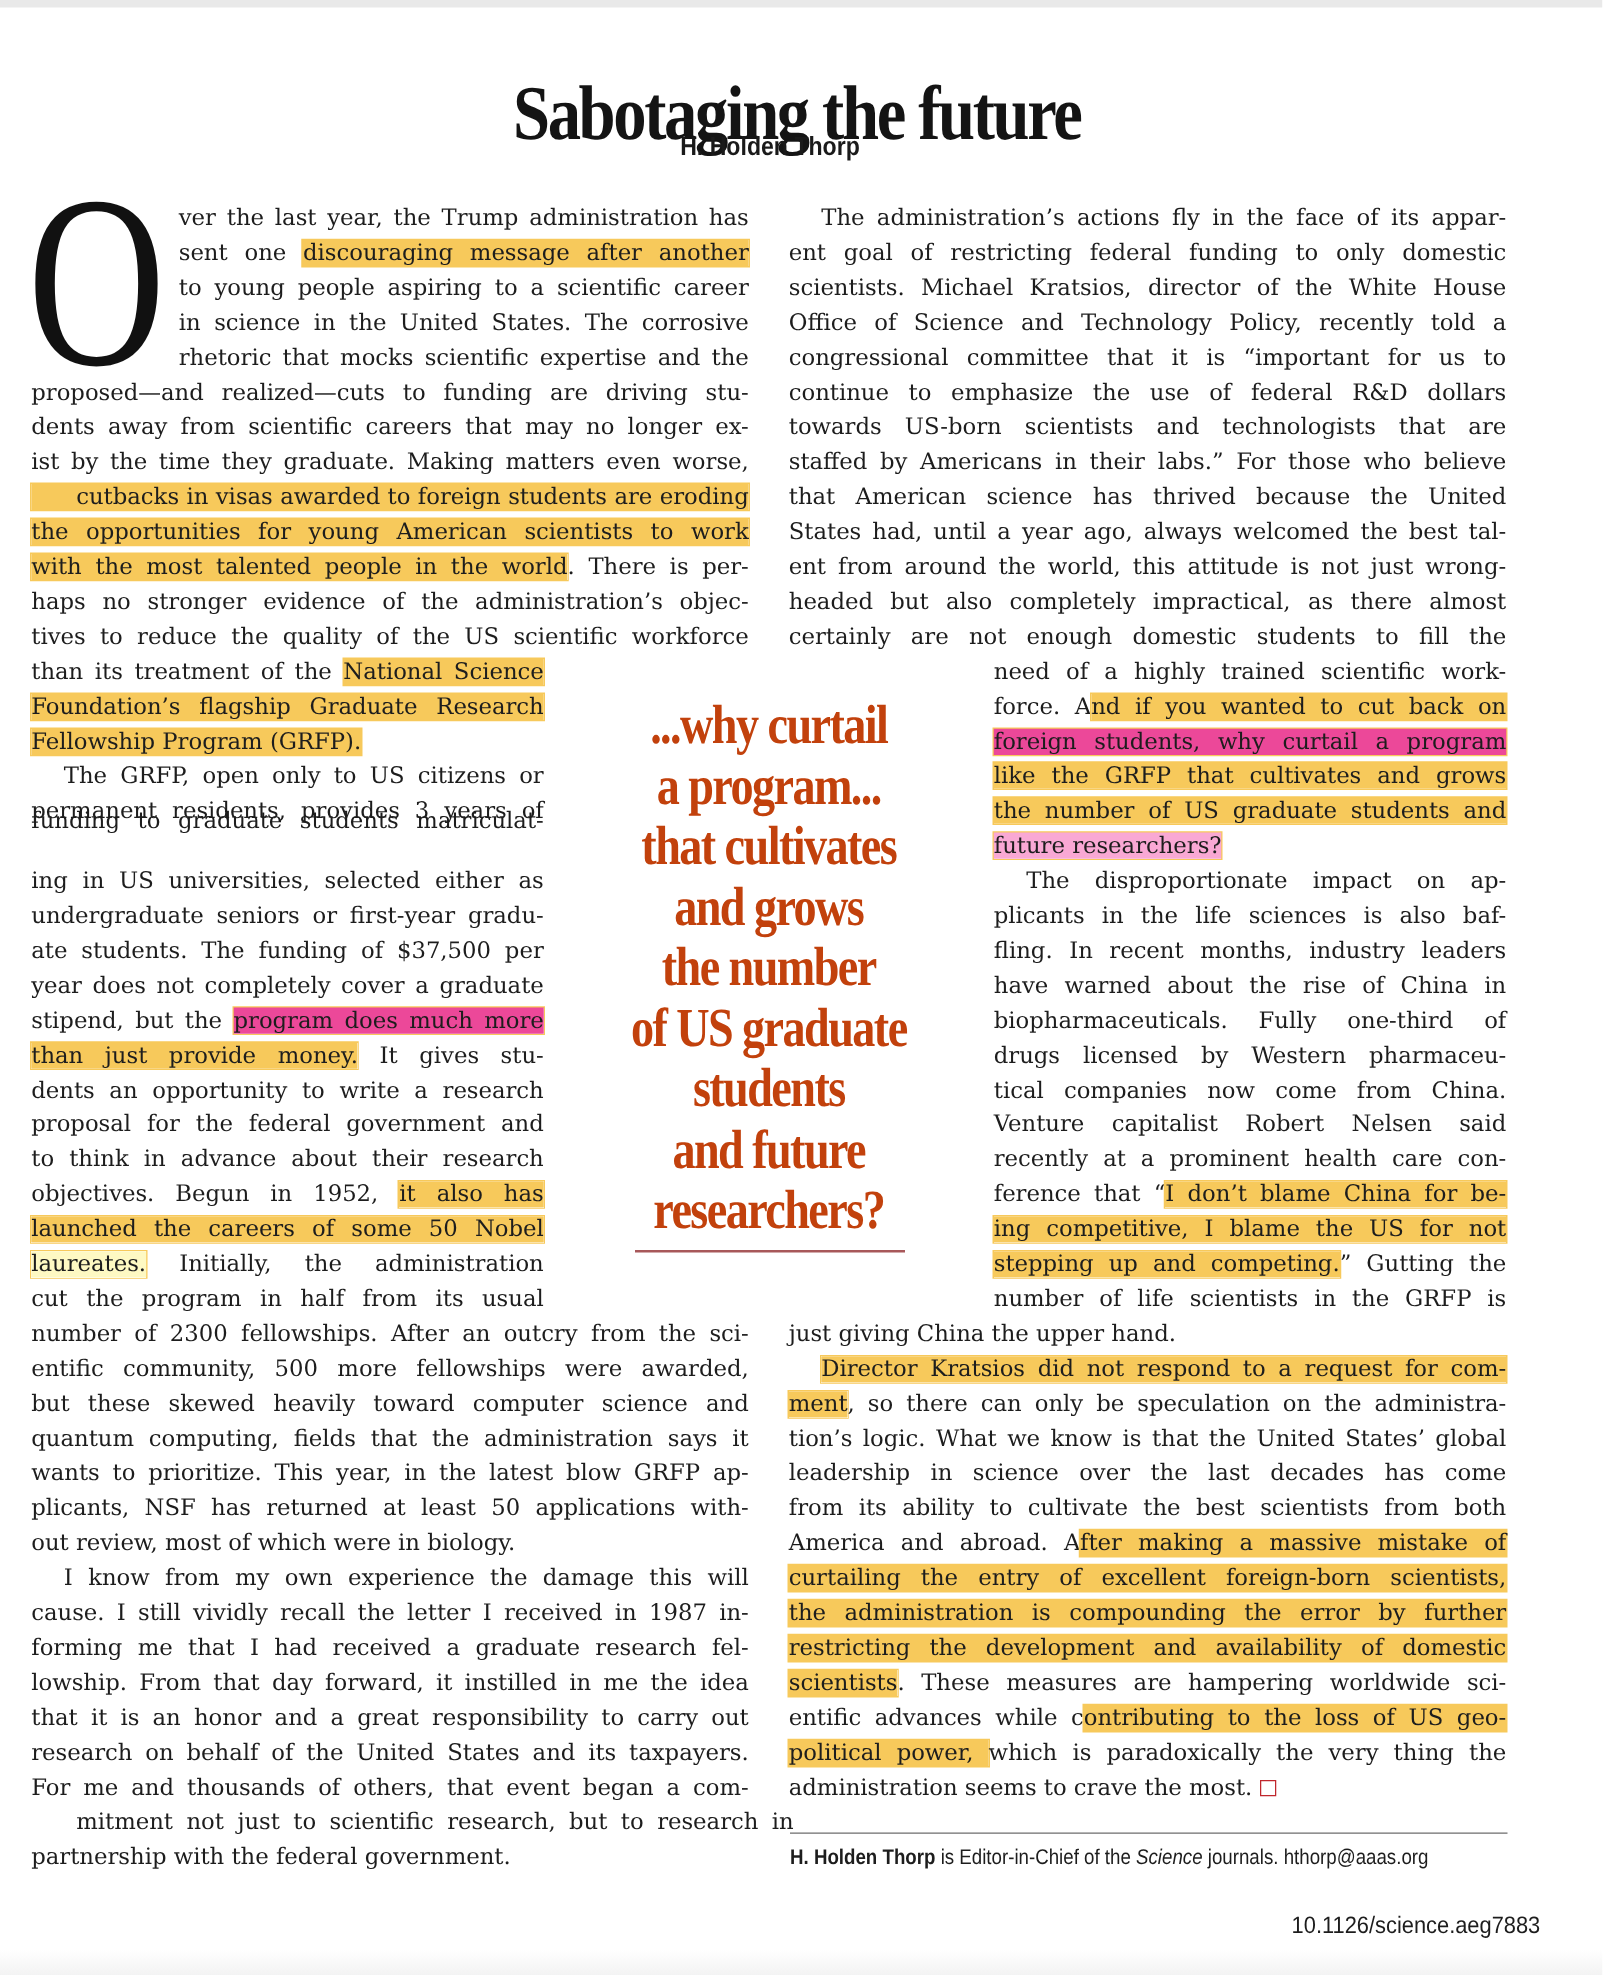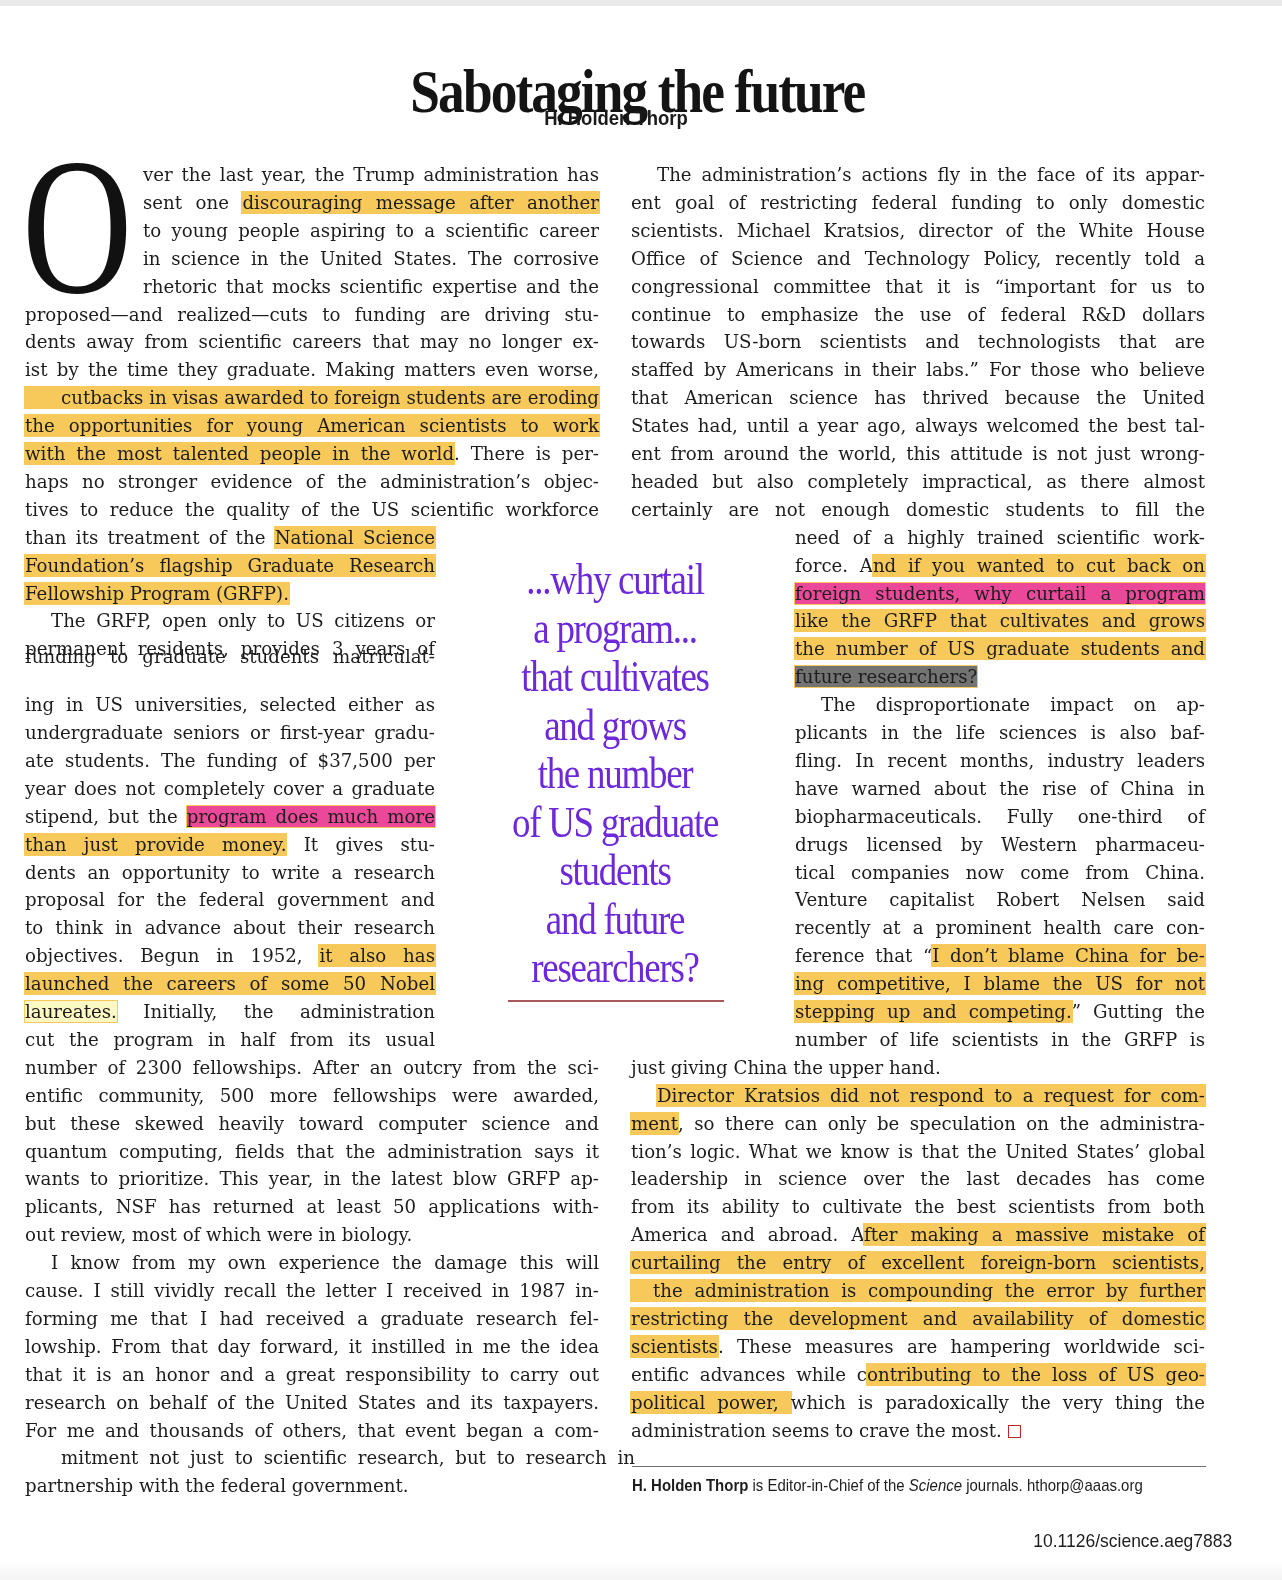--- a/index.html
+++ b/index.html
@@ -28,22 +28,22 @@
   .line.last { text-align-last: left; }
   .line.indent { text-indent: 26px; }
   .hl { background: #f7c95b; box-shadow: 0 0 0 1px #f7c95b; }
   .dropcap {
     position: absolute; left: 22px; top: 146px; width: 115px; height: 160px;
     font-family: "Liberation Serif", "DejaVu Serif", serif; font-size: 196px; line-height: 160px;
     color: #111; text-align: center; transform: scaleX(0.78); transform-origin: 0 0;
   }
   .pullquote {
     position: absolute; left: 478px; top: 556px; width: 274px; text-align: center;
-    font-family: "Liberation Serif", "DejaVu Serif", serif; font-weight: normal;
-    font-size: 44px; line-height: 48.5px; letter-spacing: -1.5px; color: #6d28d9;
+    font-family: "Liberation Serif", "DejaVu Serif", serif; font-weight: bold;
+    font-size: 44px; line-height: 48.5px; letter-spacing: -1.5px; color: #c2410c;
   }
   .pq-line { display: block; white-space: nowrap; transform: scaleX(0.84); }
   .pq-rule { position: absolute; left: 508px; top: 1000px; width: 216px; height: 2px; background: #a8585a; }
   .endmark {
     display: inline-block; width: 13px; height: 13px; border: 1.5px solid #c0272d;
     box-sizing: border-box; vertical-align: -1px; margin-left: 6px;
   }
   .bio-rule { position: absolute; left: 632px; top: 1466px; width: 574px; height: 1px; background: #6d6d6d; }
   .bio {
     position: absolute; left: 632px; top: 1476px; white-space: nowrap;
@@ -129,21 +129,21 @@
     <div class="line" style="left: 631px; width: 574px; top: 384.2px;"><span>that American science has thrived because the United</span></div>
     <div class="line" style="left: 631px; width: 574px; top: 412.1px;"><span>States had, until a year ago, always welcomed the best tal-</span></div>
     <div class="line" style="left: 631px; width: 574px; top: 440px;"><span>ent from around the world, this attitude is not just wrong-</span></div>
     <div class="line" style="left: 631px; width: 574px; top: 467.9px;"><span>headed but also completely impractical, as there almost</span></div>
     <div class="line" style="left: 631px; width: 574px; top: 495.8px;"><span>certainly are not enough domestic students to fill the</span></div>
     <div class="line" style="left: 795px; width: 410px; top: 523.7px;"><span>need of a highly trained scientific work-</span></div>
     <div class="line" style="left: 795px; width: 410px; top: 551.6px;"><span>force. A</span><span class="hl" style="background: rgb(247, 201, 91); box-shadow: rgb(247, 201, 91) 0px 0px 0px 1px;">nd if you wanted to cut back on</span></div>
     <div class="line" style="left: 795px; width: 410px; top: 579.5px;"><span class="hl" style="background: #ec4899; box-shadow: rgb(247, 201, 91) 0px 0px 0px 1px; margin-top: 28px;">foreign students, why  curtail a program</span></div>
     <div class="line" style="left: 795px; width: 410px; top: 607.4px;"><span class="hl" style="background: rgb(247, 201, 91); box-shadow: rgb(247, 201, 91) 0px 0px 0px 1px;">like the GRFP that cultivates and grows</span></div>
     <div class="line" style="left: 795px; width: 410px; top: 635.3px;"><span class="hl" style="background: rgb(247, 201, 91); box-shadow: rgb(247, 201, 91) 0px 0px 0px 1px;">the number of US graduate students and</span></div>
-    <div class="line last" style="left: 795px; width: 410px; top: 663.2px;"><span class="hl" style="background: #737373; box-shadow: rgb(247, 201, 91) 0px 0px 0px 1px;">future researchers?</span></div>
+    <div class="line last" style="left: 795px; width: 410px; top: 663.2px;"><span class="hl" style="background: #f9a8d4; box-shadow: rgb(247, 201, 91) 0px 0px 0px 1px;">future researchers?</span></div>
     <div class="line indent" style="left: 795px; width: 410px; top: 691.1px;"><span>The disproportionate impact on ap-</span></div>
     <div class="line" style="left: 795px; width: 410px; top: 719px;"><span>plicants in the life sciences is also baf-</span></div>
     <div class="line" style="left: 795px; width: 410px; top: 746.9px;"><span>fling. In recent months, industry leaders</span></div>
     <div class="line" style="left: 795px; width: 410px; top: 774.8px;"><span>have warned about the rise of China in</span></div>
     <div class="line" style="left: 795px; width: 410px; top: 802.7px;"><span>biopharmaceuticals. Fully one-third of</span></div>
     <div class="line" style="left: 795px; width: 410px; top: 830.6px;"><span>drugs licensed by Western pharmaceu-</span></div>
     <div class="line" style="left: 795px; width: 410px; top: 858.5px;"><span>tical companies now come from China.</span></div>
     <div class="line" style="left: 795px; width: 410px; top: 886.4px;"><span>Venture capitalist Robert Nelsen said</span></div>
     <div class="line" style="left: 795px; width: 410px; top: 914.3px;"><span>recently at a prominent health care con-</span></div>
     <div class="line" style="left: 795px; width: 410px; top: 942.2px;"><span>ference that “</span><span class="hl" style="background: rgb(247, 201, 91); box-shadow: rgb(247, 201, 91) 0px 0px 0px 1px;">I don’t blame China for be-</span></div>
@@ -151,21 +151,21 @@
     <div class="line" style="left: 795px; width: 410px; top: 998px;"><span class="hl" style="background: rgb(247, 201, 91); box-shadow: rgb(247, 201, 91) 0px 0px 0px 1px;">stepping up and competing.</span><span>” Gutting the</span></div>
     <div class="line" style="left: 795px; width: 410px; top: 1025.9px;"><span>number of life scientists in the GRFP is</span></div>
     <div class="line last" style="left: 631px; width: 574px; top: 1053.8px;"><span>just giving China the upper hand.</span></div>
     <div class="line indent" style="left: 631px; width: 574px; top: 1081.7px;"><span class="hl" style="background: rgb(247, 201, 91); box-shadow: rgb(247, 201, 91) 0px 0px 0px 1px;">Director Kratsios did not respond to a request for com-</span></div>
     <div class="line" style="left: 631px; width: 574px; top: 1109.6px;"><span class="hl" style="background: rgb(247, 201, 91); box-shadow: rgb(247, 201, 91) 0px 0px 0px 1px;">ment</span><span>, so there can only be speculation on the administra-</span></div>
     <div class="line" style="left: 631px; width: 574px; top: 1137.5px;"><span>tion’s logic. What we know is that the United States’ global</span></div>
     <div class="line" style="left: 631px; width: 574px; top: 1165.4px;"><span>leadership in science over the last decades has come</span></div>
     <div class="line" style="left: 631px; width: 574px; top: 1193.3px;"><span>from its ability to cultivate the best scientists from both</span></div>
     <div class="line" style="left: 631px; width: 574px; top: 1221.2px;"><span>America and abroad. A</span><span class="hl" style="background: rgb(247, 201, 91); box-shadow: rgb(247, 201, 91) 0px 0px 0px 1px;">fter making a massive mistake of</span></div>
     <div class="line" style="left: 631px; width: 574px; top: 1249.1px;"><span class="hl" style="background: rgb(247, 201, 91); box-shadow: rgb(247, 201, 91) 0px 0px 0px 1px;">curtailing the entry of excellent foreign-born scientists,</span></div>
-    <div class="line" style="left: 631px; width: 574px; top: 1277px;"><span class="hl" style="background: rgb(247, 201, 91); box-shadow: rgb(247, 201, 91) 0px 0px 0px 1px; padding-left: 22px;">the administration is compounding the error by further</span></div>
+    <div class="line" style="left: 631px; width: 574px; top: 1277px;"><span class="hl" style="background: rgb(247, 201, 91); box-shadow: rgb(247, 201, 91) 0px 0px 0px 1px;">the administration is compounding the error by further</span></div>
     <div class="line" style="left: 631px; width: 574px; top: 1304.9px;"><span class="hl" style="background: rgb(247, 201, 91); box-shadow: rgb(247, 201, 91) 0px 0px 0px 1px;">restricting the development and availability of domestic</span></div>
     <div class="line" style="left: 631px; width: 574px; top: 1332.8px;"><span class="hl" style="background: rgb(247, 201, 91); box-shadow: rgb(247, 201, 91) 0px 0px 0px 1px;">scientists</span><span>. These measures are hampering worldwide sci-</span></div>
     <div class="line" style="left: 631px; width: 574px; top: 1360.7px;"><span>entific advances while c</span><span class="hl" style="background: rgb(247, 201, 91); box-shadow: rgb(247, 201, 91) 0px 0px 0px 1px;">ontributing to the loss of US geo-</span></div>
     <div class="line" style="left: 631px; width: 574px; top: 1388.6px;"><span class="hl" style="background: rgb(247, 201, 91); box-shadow: rgb(247, 201, 91) 0px 0px 0px 1px;">political power, </span><span>which is paradoxically the very thing the</span></div>
     <div class="line last" style="left: 631px; width: 574px; top: 1416.5px;"><span>administration seems to crave the most.</span><span class="endmark" style="border-color: rgb(192, 39, 45);"></span></div>
   </div>
 
 <div class="pullquote" id="pullquote">
     <span class="pq-line">...why curtail</span>
     <span class="pq-line">a program...</span>

